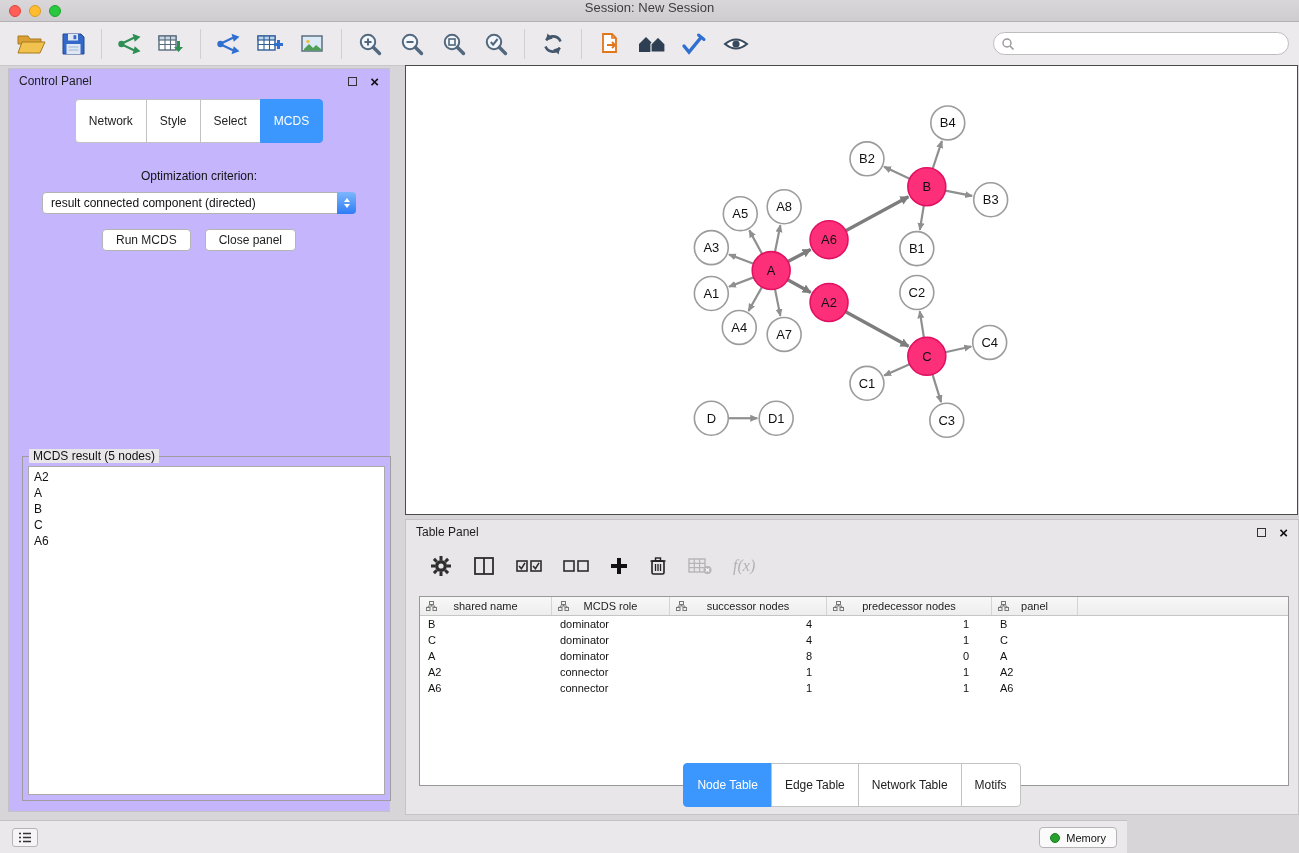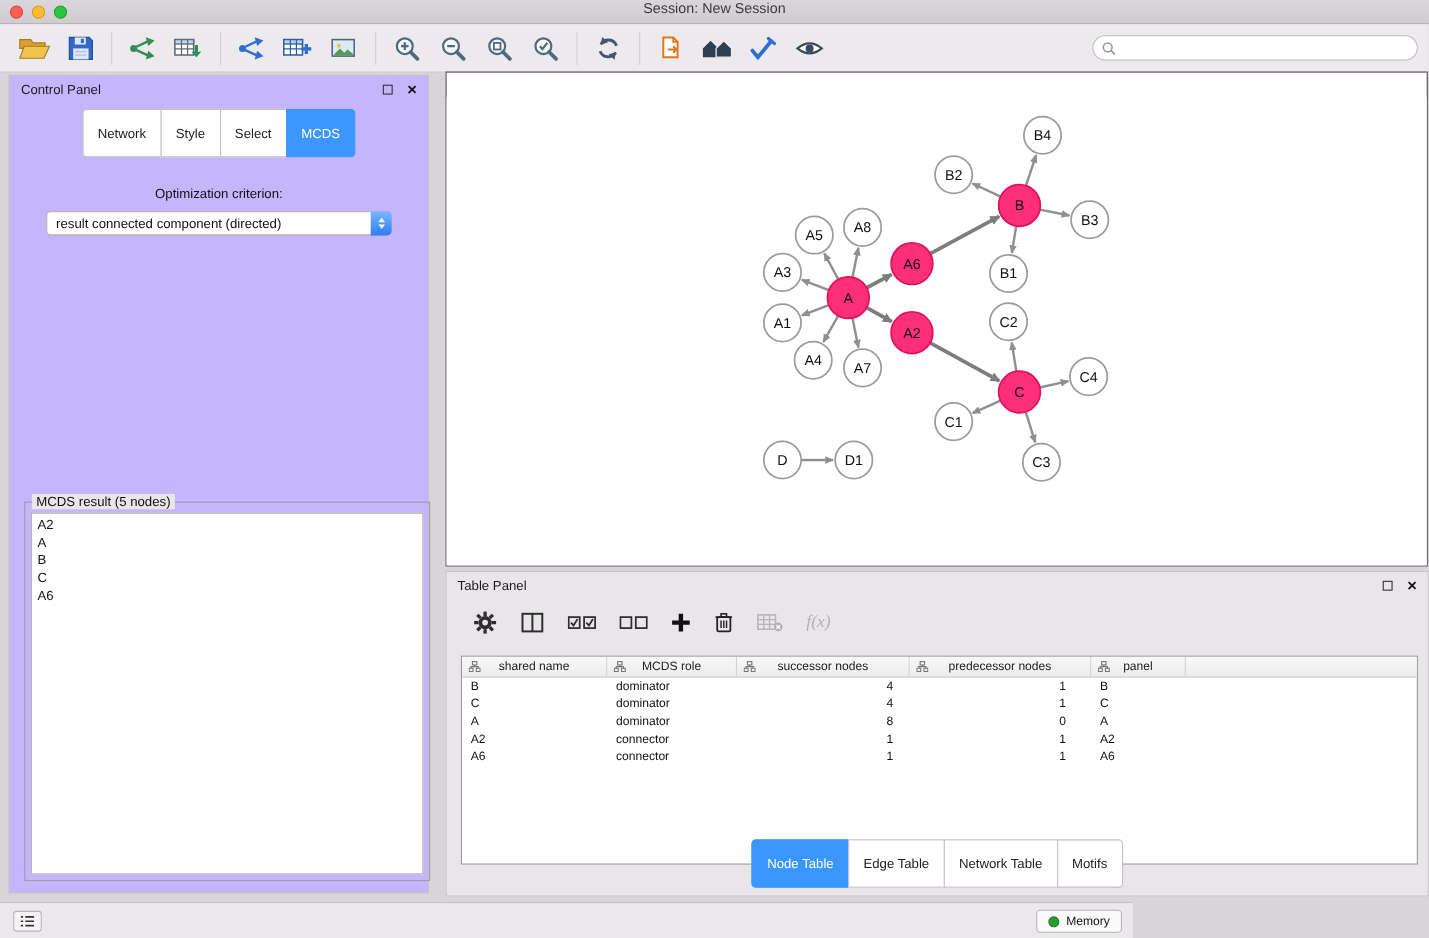--- a/index.html
+++ b/index.html
@@ -71,21 +71,21 @@
   .th svg{position:absolute;left:6px;top:4px}
   .th:nth-child(1){width:132px}.th:nth-child(2){width:118px}.th:nth-child(3){width:157px}.th:nth-child(4){width:165px}.th:nth-child(5){width:86px}
   .tr{display:flex;height:16px;align-items:center;cursor:default}
   .td{font-size:11px;color:#111;line-height:16px;white-space:nowrap;padding-left:8px}
   .td:nth-child(1){width:132px}.td:nth-child(2){width:118px}.td:nth-child(3){width:157px}.td:nth-child(4){width:165px}.td:nth-child(5){width:86px}
   .td:nth-child(3){text-align:right;padding-left:0;padding-right:15px}
   .td:nth-child(4){text-align:right;padding-left:0;padding-right:23px}
   .tp-tabs{position:absolute;left:0;right:0;bottom:7px;display:flex;justify-content:center}
 
   
-  .statusbar{position:absolute;left:0;bottom:0;width:1030px;height:33px;background:#ebe8eb;border-top:1px solid #c4c1c4}
+  .statusbar{position:absolute;left:0;bottom:0;width:1127px;height:33px;background:#ebe8eb;border-top:1px solid #c4c1c4}
   .status-btn{position:absolute;left:12px;top:7px;width:26px;height:19px;border:1px solid #b7b4b7;border-radius:3px;background:#f6f4f6;display:flex;align-items:center;justify-content:center;cursor:pointer}
   .memory-btn{position:absolute;right:10px;top:6px;height:21px;display:flex;align-items:center;gap:6px;border:1px solid #b7b4b7;border-radius:4px;background:#fbfafb;padding:0 10px;font-size:11px;color:#111;cursor:pointer}
   .memory-dot{width:10px;height:10px;border-radius:50%;background:#28a02e;border:1px solid #1d7d22}
 </style>
 </head>
 <body>
 
 <div class="titlebar">
   <div class="lights">
     <div class="light red"></div>
@@ -241,20 +241,24 @@
       <div class="seg-tab">Select</div>
       <div class="seg-tab active">MCDS</div>
     </div>
   <div class="opt-label">Optimization criterion:</div>
   <div class="dropdown">
     <span>result connected component (directed)</span>
     <span class="stepper">
         <span class="tri-up"></span>
         <span class="tri-down"></span>
       </span>
+  </div>
+  <div class="btn-row">
+    <button class="mac-btn">Run MCDS</button>
+    <button class="mac-btn">Close panel</button>
   </div>
   <div class="result-box">
     <div class="result-legend">MCDS result (5 nodes)</div>
     <div class="result-inner">
         <div class="result-item">A2</div>
         <div class="result-item">A</div>
         <div class="result-item">B</div>
         <div class="result-item">C</div>
         <div class="result-item">A6</div>
       </div>

